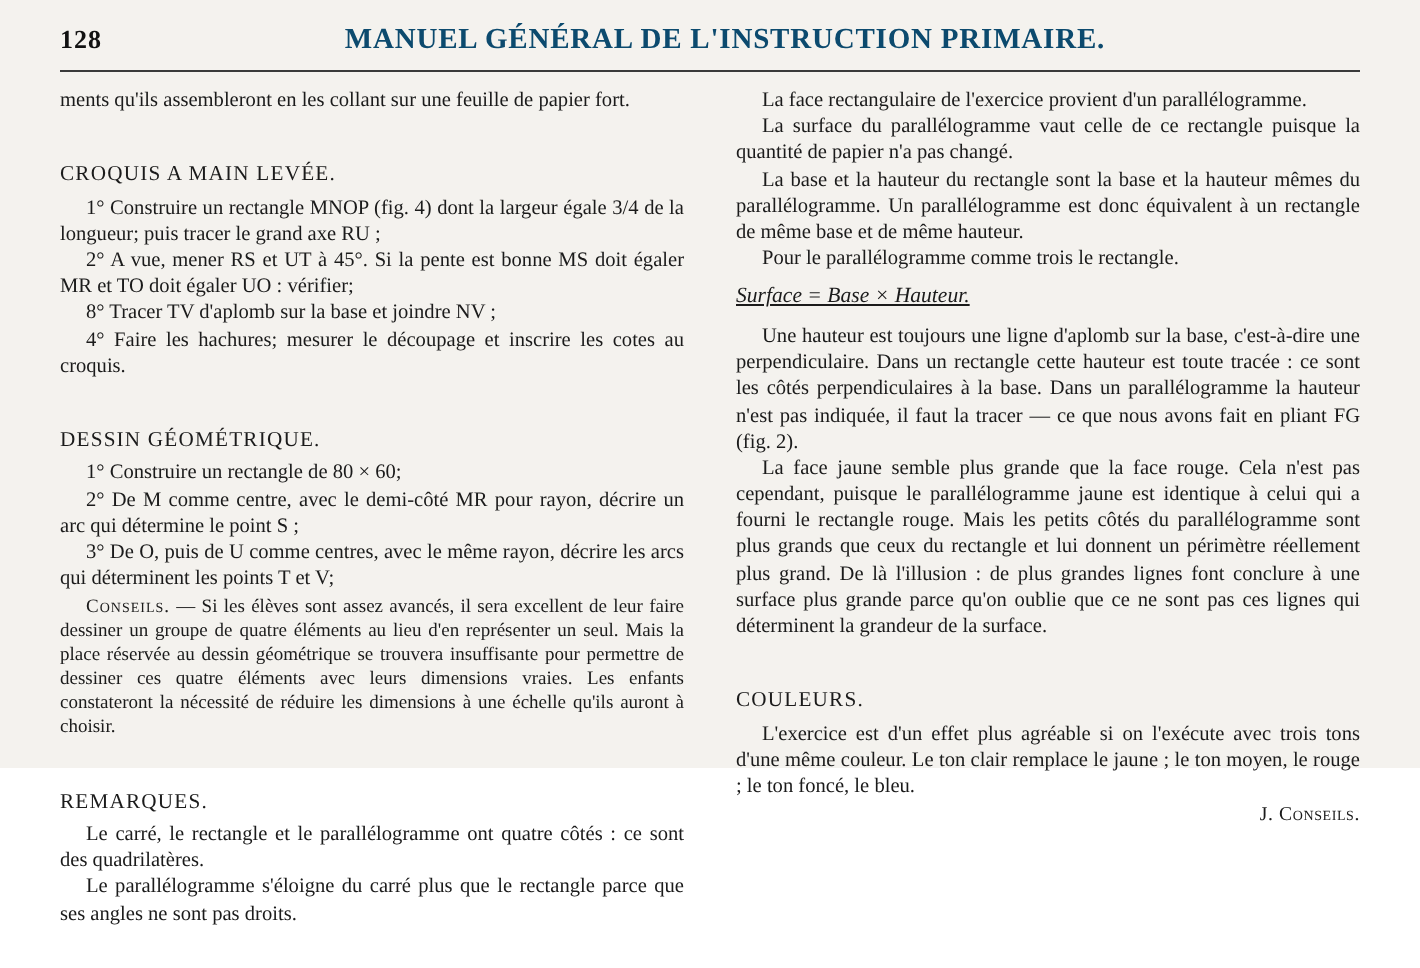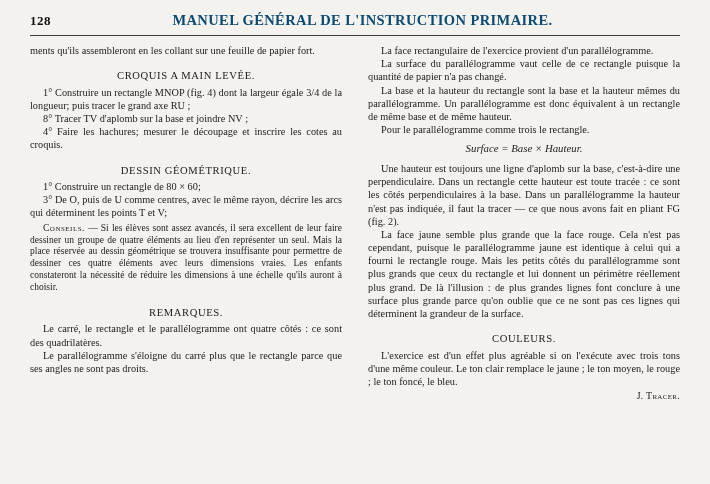--- a/index.html
+++ b/index.html
@@ -10,21 +10,21 @@
   body {
     width: 710px;
     height: 484px;
     font-family: "Liberation Serif", serif;
     color: #1a1a1a;
     overflow: hidden;
   }
   .page {
     position: relative;
     width: 710px;
-    height: 484px;
+    height: 384px;
     background: #f4f2ee;
     box-sizing: border-box;
     padding: 12px 30px 6px 30px;
   }
   
   .header {
     display: flex;
     align-items: baseline;
     border-bottom: none;
     margin-bottom: 4px;
@@ -66,45 +66,45 @@
     color: #1b1b1b;
   }
   .col.left { padding-right: 13px; }
   .col.right { padding-left: 13px; }
   p {
     margin: 0;
     text-indent: 13px;
   }
   p.noindent { text-indent: 0; }
   .sec-head {
-    text-align: center;
     font-size: 10.6px;
     letter-spacing: 0.6px;
-    margin: 12px 0 3px 0;
+    margin: 24px 0 3px 0;
     text-indent: 0;
   }
   .list-item {
     text-indent: 13px;
     margin: 0;
   }
   .small-note {
     font-size: 9.5px;
     line-height: 1.25;
     text-align: justify;
   }
   .small-note .lead {
     font-variant: small-caps;
     letter-spacing: 0.5px;
   }
   .formula {
-    text-align: center;
+    text-align: left;
     font-style: italic;
     margin: 6px 0 6px 0;
     text-indent: 0;
     font-size: 10.8px;
+    text-decoration: underline;
   }
   .signature {
     text-align: right;
     font-variant: small-caps;
     font-size: 9.8px;
     margin-top: 2px;
     text-indent: 0;
     letter-spacing: 0.3px;
   }
   .sp { height: 3px; }
@@ -122,26 +122,28 @@
 
   <div class="columns">
 
     <div class="col left">
 
       <p class="noindent">ments qu'ils assembleront en les collant sur une feuille de papier fort.</p>
 
       <p class="sec-head">CROQUIS A MAIN LEVÉE.</p>
 
       <p class="list-item">1° Construire un rectangle MNOP (fig. 4) dont la largeur égale 3/4 de la longueur; puis tracer le grand axe RU ;</p>
+      <p class="list-item">2° A vue, mener RS et UT à 45°. Si la pente est bonne MS doit égaler MR et TO doit égaler UO : vérifier;</p>
       <p class="list-item">8° Tracer TV d'aplomb sur la base et joindre NV ;</p>
       <p class="list-item">4° Faire les hachures; mesurer le découpage et inscrire les cotes au croquis.</p>
 
       <p class="sec-head">DESSIN GÉOMÉTRIQUE.</p>
 
       <p class="list-item">1° Construire un rectangle de 80 × 60;</p>
+      <p class="list-item">2° De M comme centre, avec le demi-côté MR pour rayon, décrire un arc qui détermine le point S ;</p>
       <p class="list-item">3° De O, puis de U comme centres, avec le même rayon, décrire les arcs qui déterminent les points T et V;</p>
 
       <div class="sp"></div>
 
       <p class="small-note"><span class="lead">Conseils.</span> <span>— Si les élèves sont assez avancés, il sera excellent de leur faire dessiner un groupe de quatre éléments au lieu d'en représenter un seul. Mais la place réservée au dessin géométrique se trouvera insuffisante pour permettre de dessiner ces quatre éléments avec leurs dimensions vraies. Les enfants constateront la nécessité de réduire les dimensions à une échelle qu'ils auront à choisir.</span></p>
 
       <p class="sec-head">REMARQUES.</p>
 
       <p>Le carré, le rectangle et le parallélogramme ont quatre côtés : ce sont des quadrilatères.</p>
       <p>Le parallélogramme s'éloigne du carré plus que le rectangle parce que ses angles ne sont pas droits.</p>
@@ -157,18 +159,18 @@
 
       <p class="formula">Surface = Base × Hauteur.</p>
 
       <p>Une hauteur est toujours une ligne d'aplomb sur la base, c'est-à-dire une perpendiculaire. Dans un rectangle cette hauteur est toute tracée : ce sont les côtés perpendiculaires à la base. Dans un parallélogramme la hauteur n'est pas indiquée, il faut la tracer — ce que nous avons fait en pliant FG (fig. 2).</p>
       <p>La face jaune semble plus grande que la face rouge. Cela n'est pas cependant, puisque le parallélogramme jaune est identique à celui qui a fourni le rectangle rouge. Mais les petits côtés du parallélogramme sont plus grands que ceux du rectangle et lui donnent un périmètre réellement plus grand. De là l'illusion : de plus grandes lignes font conclure à une surface plus grande parce qu'on oublie que ce ne sont pas ces lignes qui déterminent la grandeur de la surface.</p>
 
       <p class="sec-head">COULEURS.</p>
 
       <p>L'exercice est d'un effet plus agréable si on l'exécute avec trois tons d'une même couleur. Le ton clair remplace le jaune ; le ton moyen, le rouge ; le ton foncé, le bleu.</p>
 
-      <p class="signature">J. Tracer.</p>
+      <p class="signature">J. Conseils.</p>
 
     </div>
 
   </div>
 </div>
 
 </body></html>

